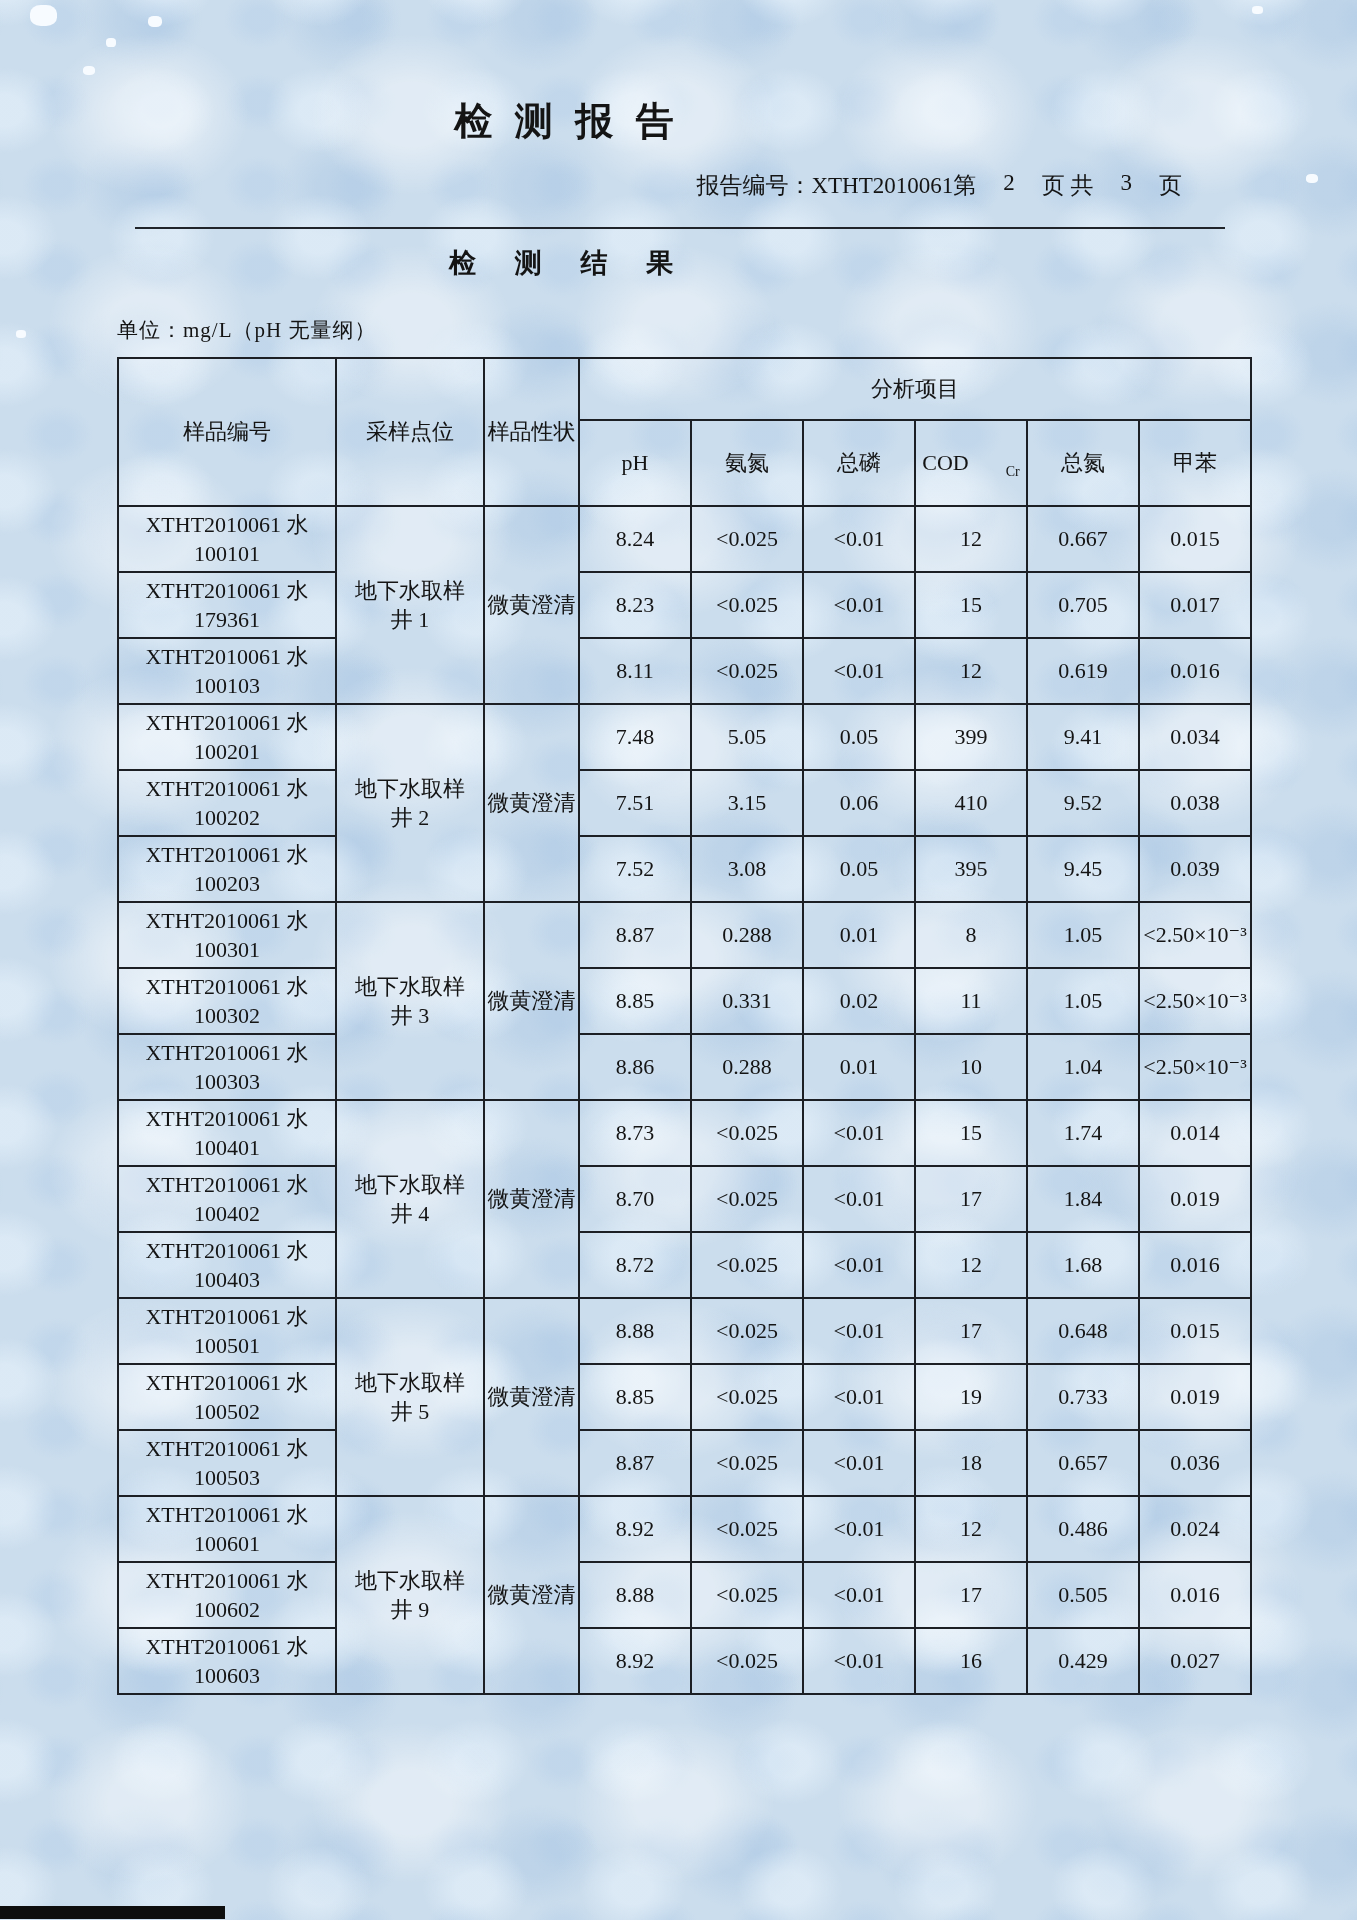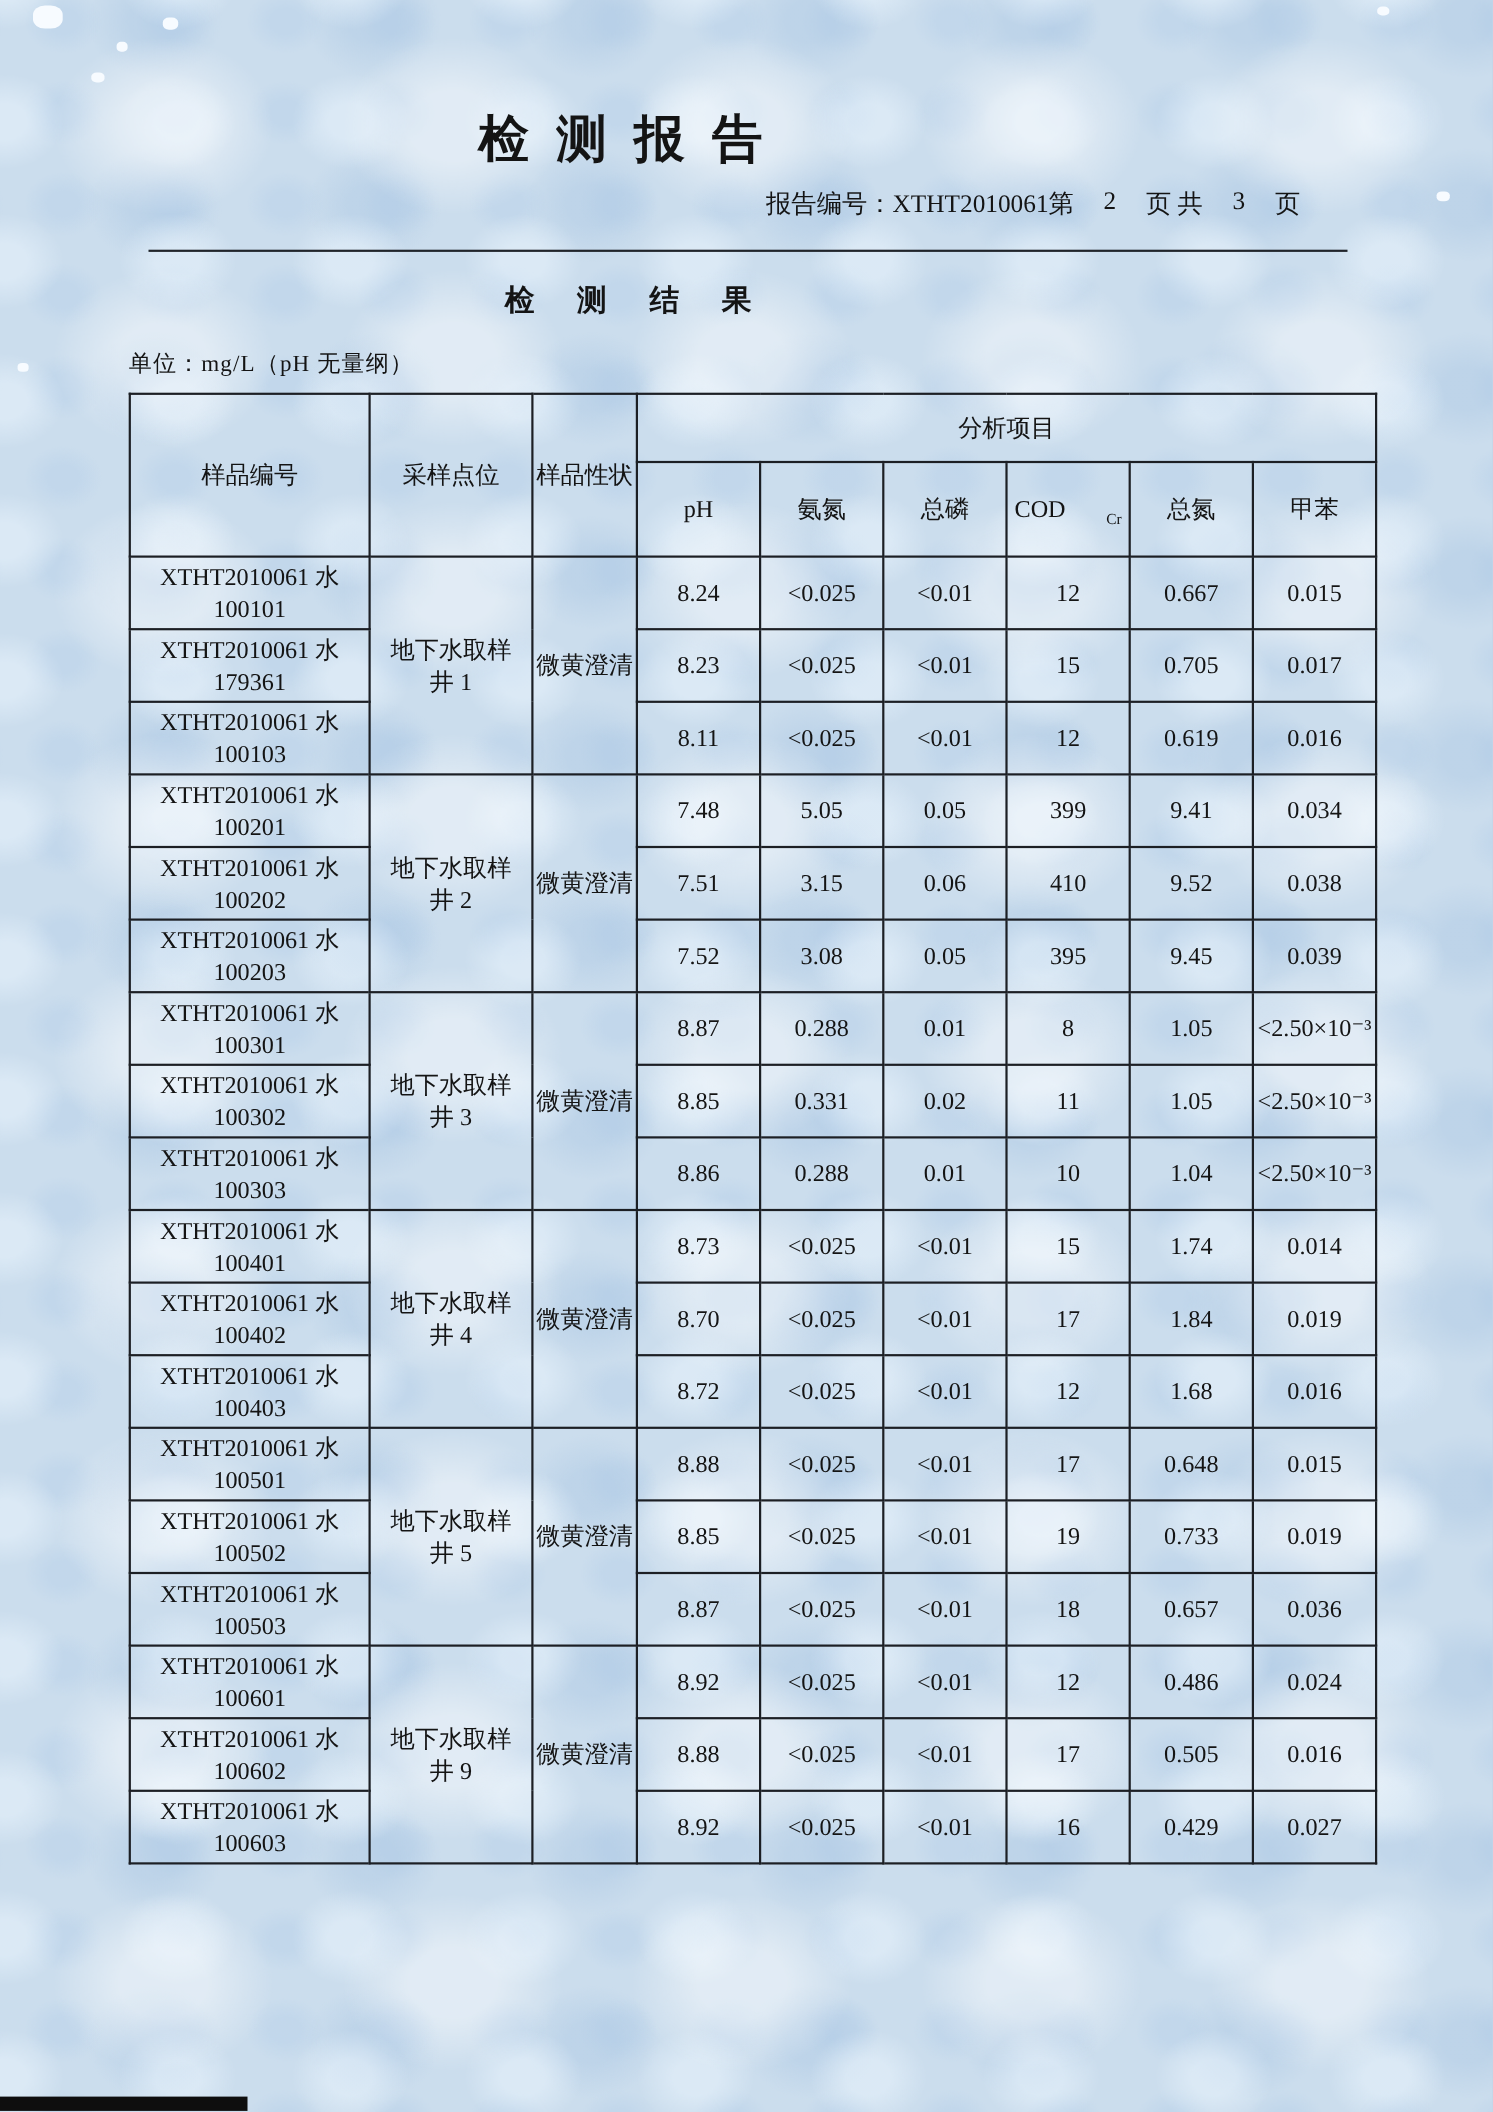--- a/index.html
+++ b/index.html
@@ -29,36 +29,36 @@
   .f2{left:148px;top:16px;width:14px;height:11px;}
   .f3{left:106px;top:38px;width:10px;height:9px;}
   .f4{left:83px;top:66px;width:12px;height:9px;}
   .f5{left:1252px;top:6px;width:11px;height:8px;}
   .f6{left:1306px;top:174px;width:12px;height:9px;}
   .f7{left:16px;top:330px;width:10px;height:8px;}
   .scan-bar{position:absolute;z-index:2;left:0;bottom:1px;width:225px;height:13px;background:#0e0e0e;}
 
   .title{
     position:absolute;z-index:1;left:117px;top:96px;width:900px;margin:0;
-    text-align:center;font-size:46px;font-weight:bold;letter-spacing:6px;
+    text-align:center;font-size:38px;font-weight:bold;letter-spacing:6px;
     font-family:"Liberation Sans","DejaVu Sans",sans-serif;
   }
   .meta-row{
     position:absolute;z-index:1;left:140px;top:170px;width:1042px;
     display:flex;justify-content:flex-end;align-items:baseline;
     font-size:23px;
   }
   .report-no span{white-space:pre;}
   .pagination{display:flex;gap:27px;}
   .rule{
     position:absolute;z-index:1;left:135px;top:227px;width:1090px;height:0;
     border:none;border-top:2px solid #20242a;margin:0;
   }
   .section-title{
-    position:absolute;z-index:1;left:117px;top:243px;width:900px;margin:12px;
+    position:absolute;z-index:1;left:117px;top:243px;width:900px;margin:2px;
     text-align:center;font-size:27px;font-weight:bold;letter-spacing:16px;
   }
   .unit-note{
     position:absolute;z-index:1;left:117px;top:316px;width:1043px;
     font-size:21px;letter-spacing:1px;
   }
 
   table.results{
     position:absolute;z-index:1;left:117px;top:357px;
     width:1133px;border-collapse:collapse;table-layout:fixed;

